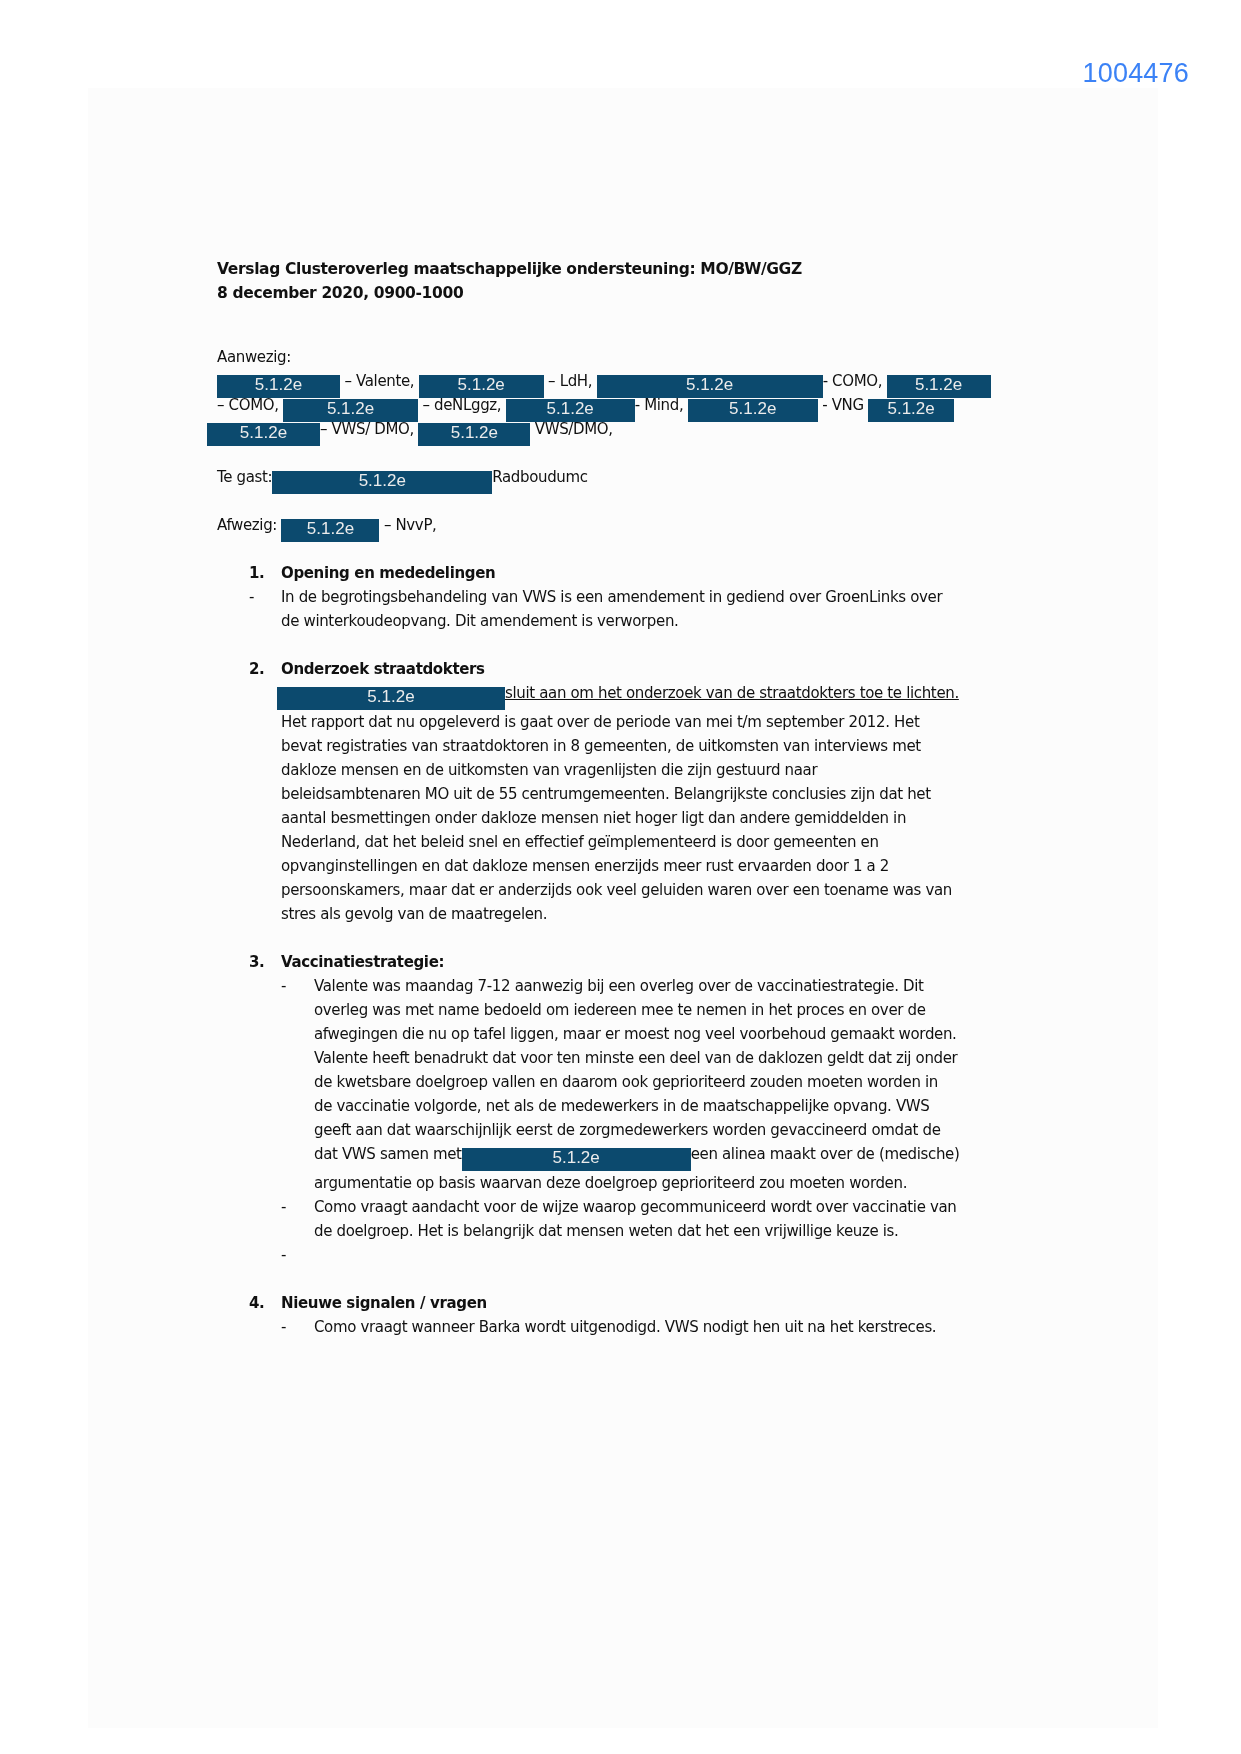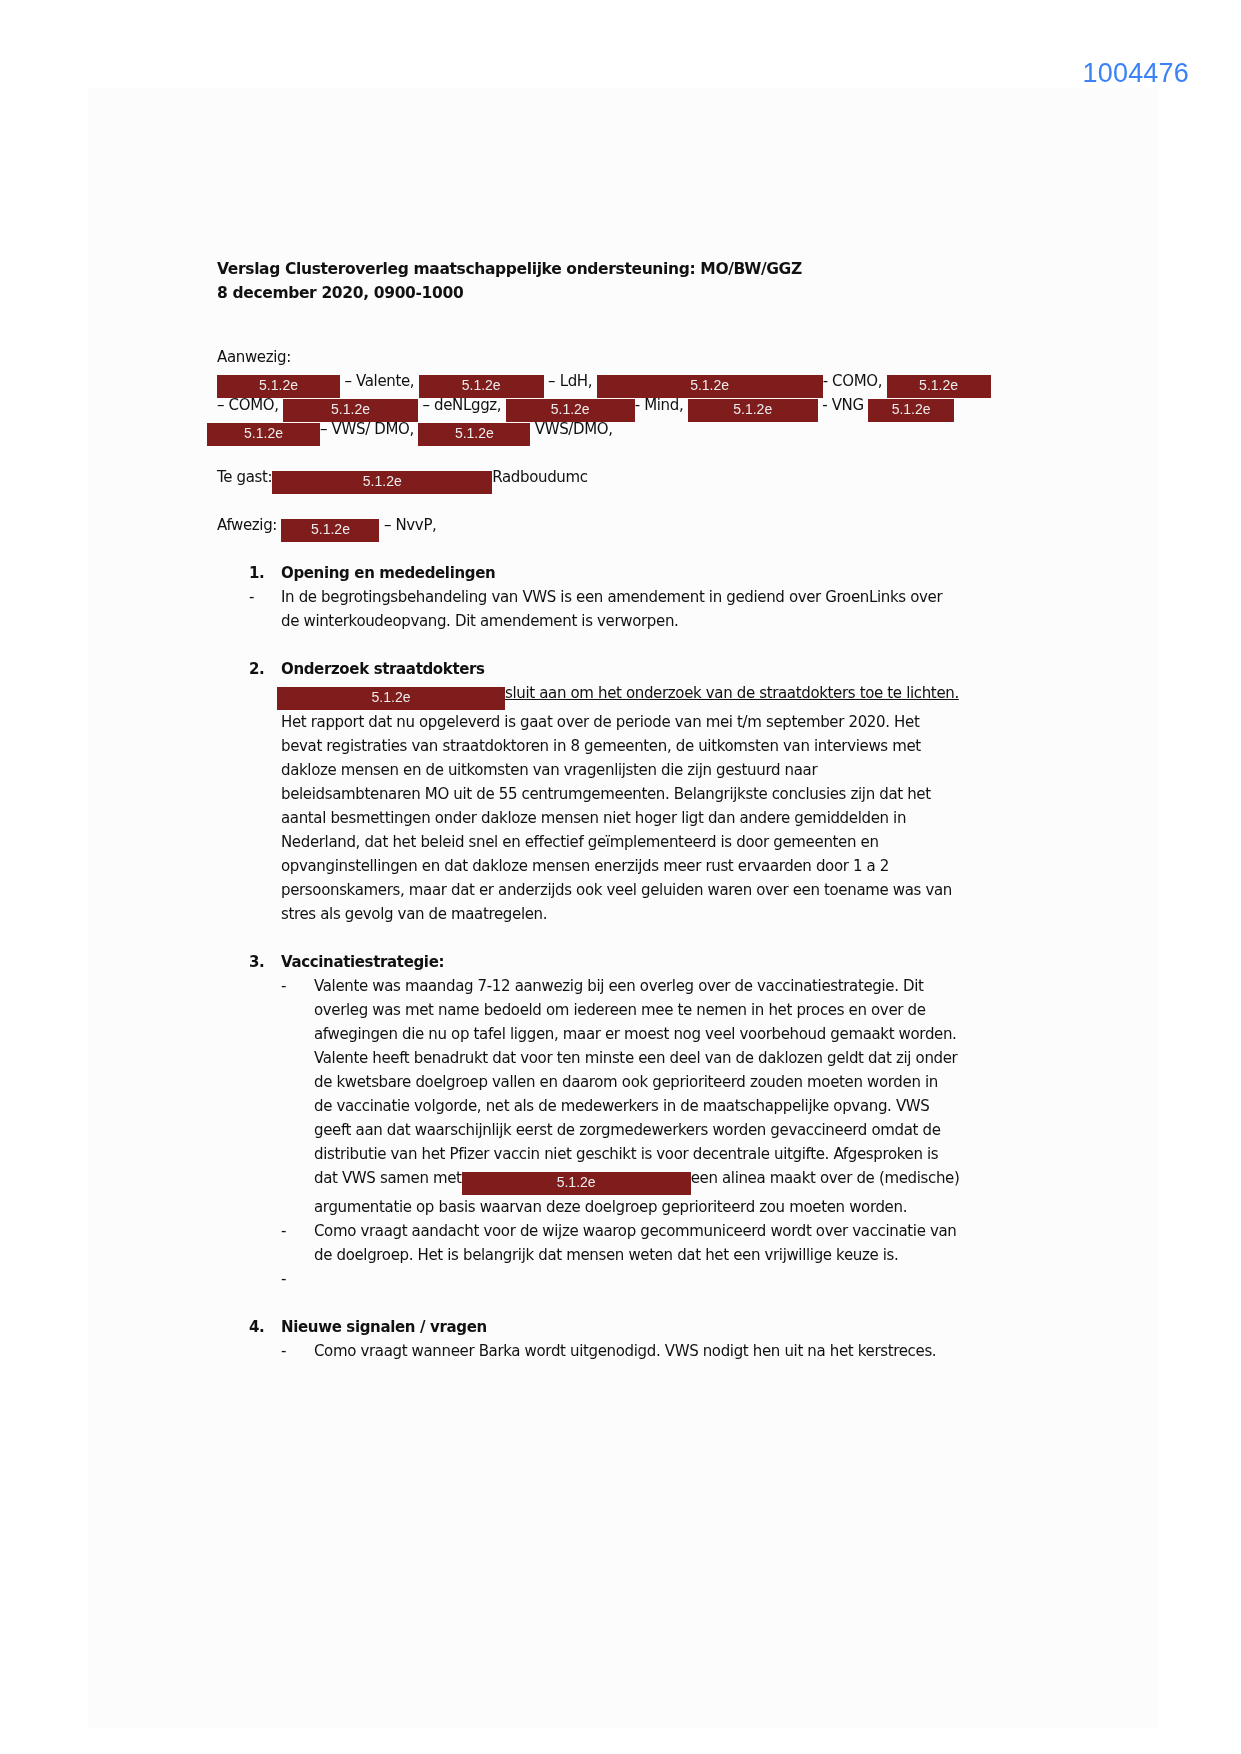--- a/index.html
+++ b/index.html
@@ -23,22 +23,22 @@
     font-family:"DejaVu Sans", sans-serif;
     font-size:15px; line-height:24px; color:#111;
     letter-spacing:-0.35px;
     margin-top:39px;
   }
   .title { font-weight:bold; font-size:15.5px; line-height:24px; margin:0; }
   .gap-lg { height:40px; }
   .gap-md { height:24px; }
   .label-bold { font-weight:normal; }
   .redact {
-    display:inline-block; background:#7f1d1d; color:#ececec;
-    font-family:"Liberation Sans", sans-serif; font-size:14px;
+    display:inline-block; background:#0c4a6e; color:#ececec;
+    font-family:"Liberation Sans", sans-serif; font-size:17px;
     text-align:center; height:23px; line-height:20px;
     vertical-align:-4px; letter-spacing:0;
   }
   .row { white-space:nowrap; height:24px; line-height:24px; }
   .row.neg { margin-left:-10px; }
   .section { margin-top:24px; }
   .section-head { font-weight:bold; display:flex; }
   .num { width:32px; flex:none; padding-left:32px; }
   .bullet { display:flex; margin-left:32px; }
   .dash { width:32px; flex:none; }
@@ -95,21 +95,21 @@
 
   <div class="section">
     <div class="section-head">
       <span class="num">2.</span>
       <span>Onderzoek straatdokters</span>
     </div>
     <div class="body-indent" style="margin-left:60px;text-decoration:underline;">
       <div class="line"><span class="redact" style="width:228px;">5.1.2e</span><span>sluit aan om het onderzoek van de straatdokters toe te lichten.</span></div>
     </div>
     <div class="body-indent">
-      <div class="line">Het rapport dat nu opgeleverd is gaat over de periode van mei t/m september 2020. Het</div>
+      <div class="line">Het rapport dat nu opgeleverd is gaat over de periode van mei t/m september 2012. Het</div>
       <div class="line">bevat registraties van straatdoktoren in 8 gemeenten, de uitkomsten van interviews met</div>
       <div class="line">dakloze mensen en de uitkomsten van vragenlijsten die zijn gestuurd naar</div>
       <div class="line">beleidsambtenaren MO uit de 55 centrumgemeenten. Belangrijkste conclusies zijn dat het</div>
       <div class="line">aantal besmettingen onder dakloze mensen niet hoger ligt dan andere gemiddelden in</div>
       <div class="line">Nederland, dat het beleid snel en effectief geïmplementeerd is door gemeenten en</div>
       <div class="line">opvanginstellingen en dat dakloze mensen enerzijds meer rust ervaarden door 1 a 2</div>
       <div class="line">persoonskamers, maar dat er anderzijds ook veel geluiden waren over een toename was van</div>
       <div class="line">stres als gevolg van de maatregelen.</div>
     </div>
   </div>
@@ -122,21 +122,20 @@
     <div class="sub-bullet">
       <span class="dash">-</span>
       <div>
         <div class="line">Valente was maandag 7-12 aanwezig bij een overleg over de vaccinatiestrategie. Dit</div>
         <div class="line">overleg was met name bedoeld om iedereen mee te nemen in het proces en over de</div>
         <div class="line">afwegingen die nu op tafel liggen, maar er moest nog veel voorbehoud gemaakt worden.</div>
         <div class="line">Valente heeft benadrukt dat voor ten minste een deel van de daklozen geldt dat zij onder</div>
         <div class="line">de kwetsbare doelgroep vallen en daarom ook geprioriteerd zouden moeten worden in</div>
         <div class="line">de vaccinatie volgorde, net als de medewerkers in de maatschappelijke opvang. VWS</div>
         <div class="line">geeft aan dat waarschijnlijk eerst de zorgmedewerkers worden gevaccineerd omdat de</div>
-        <div class="line">distributie van het Pfizer vaccin niet geschikt is voor decentrale uitgifte. Afgesproken is</div>
         <div class="line"><span>dat VWS samen met</span><span class="redact" style="width:229px;">5.1.2e</span><span>een alinea maakt over de (medische)</span></div>
         <div class="line">argumentatie op basis waarvan deze doelgroep geprioriteerd zou moeten worden.</div>
       </div>
     </div>
     <div class="sub-bullet">
       <span class="dash">-</span>
       <div>
         <div class="line">Como vraagt aandacht voor de wijze waarop gecommuniceerd wordt over vaccinatie van</div>
         <div class="line">de doelgroep. Het is belangrijk dat mensen weten dat het een vrijwillige keuze is.</div>
       </div>

